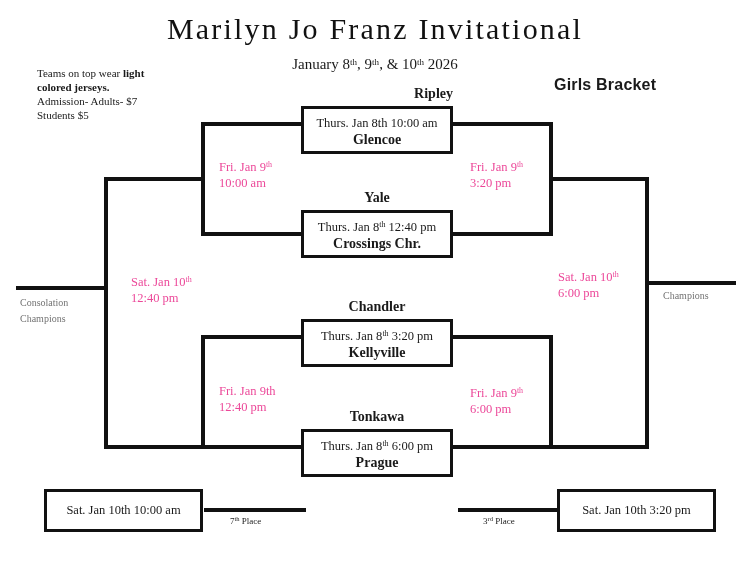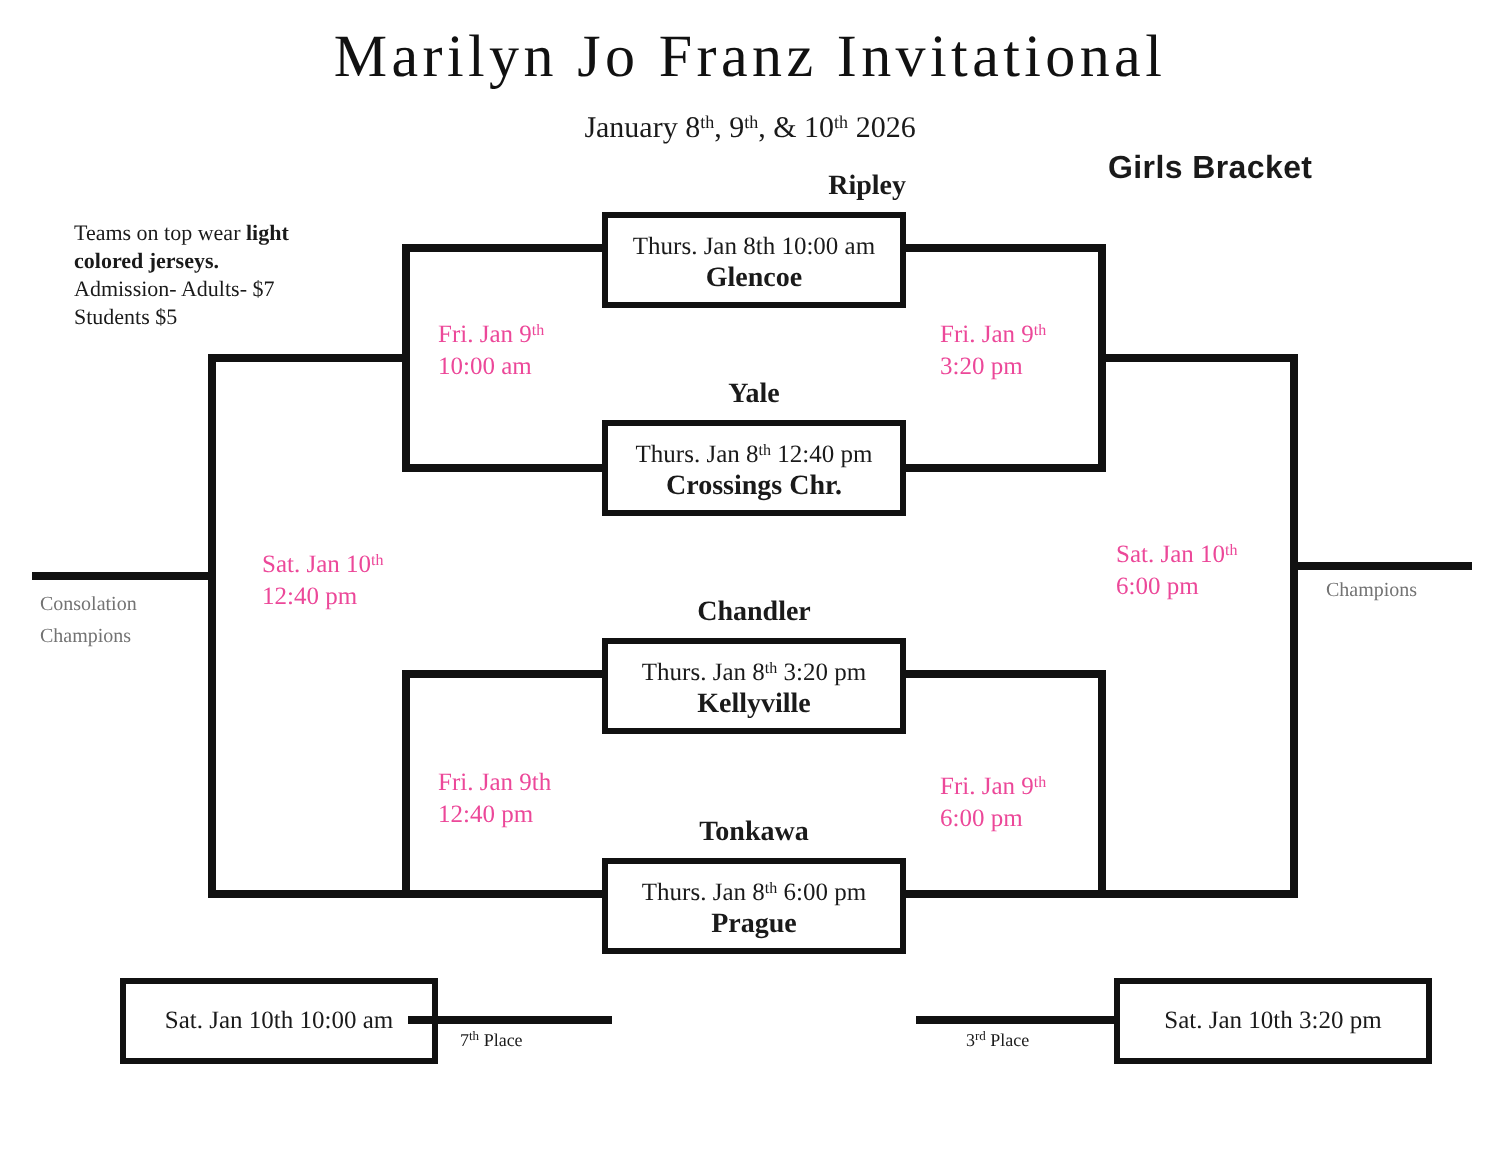--- a/index.html
+++ b/index.html
@@ -43,21 +43,20 @@
   .subtitle sup { font-size: 9px; vertical-align: 0.5em; }
 
   .notes {
     position: absolute;
     top: 66px;
     left: 37px;
     width: 180px;
     font-size: 11px;
     line-height: 14px;
     color: #1a1a1a;
-    margin-top: 44px;
   }
   .notes .b { font-weight: bold; }
 
   .bracket-label {
     position: absolute;
     top: 76px;
     left: 554px;
     font-family: "Liberation Sans", "DejaVu Sans", sans-serif;
     font-weight: bold;
     font-size: 16px;
@@ -245,21 +244,21 @@
     <span>6:00 pm</span>
   </div>
 
   <div class="endpoint-label" style="left:20px; top:295px;">
     <span>Consolation</span><br>
     <span>Champions</span>
   </div>
 
   <div class="endpoint-label" style="left:663px; top:288px;">Champions</div>
 
-  <div class="placebox" style="left:60px; top:489px; width:159px; height:43px;">
+  <div class="placebox" style="left:44px; top:489px; width:159px; height:43px;">
     <span>Sat. Jan 10th 10:00 am</span>
   </div>
   <div class="ln" style="left:204px; top:508px; width:102px; height:4px;"></div>
   <div class="place-label" style="left:230px; top:515px;">7<sup>th</sup> Place</div>
 
   <div class="ln" style="left:458px; top:508px; width:102px; height:4px;"></div>
   <div class="place-label" style="left:483px; top:515px;">3<sup>rd</sup> Place</div>
   <div class="placebox" style="left:557px; top:489px; width:159px; height:43px;">
     <span>Sat. Jan 10th 3:20 pm</span>
   </div>

